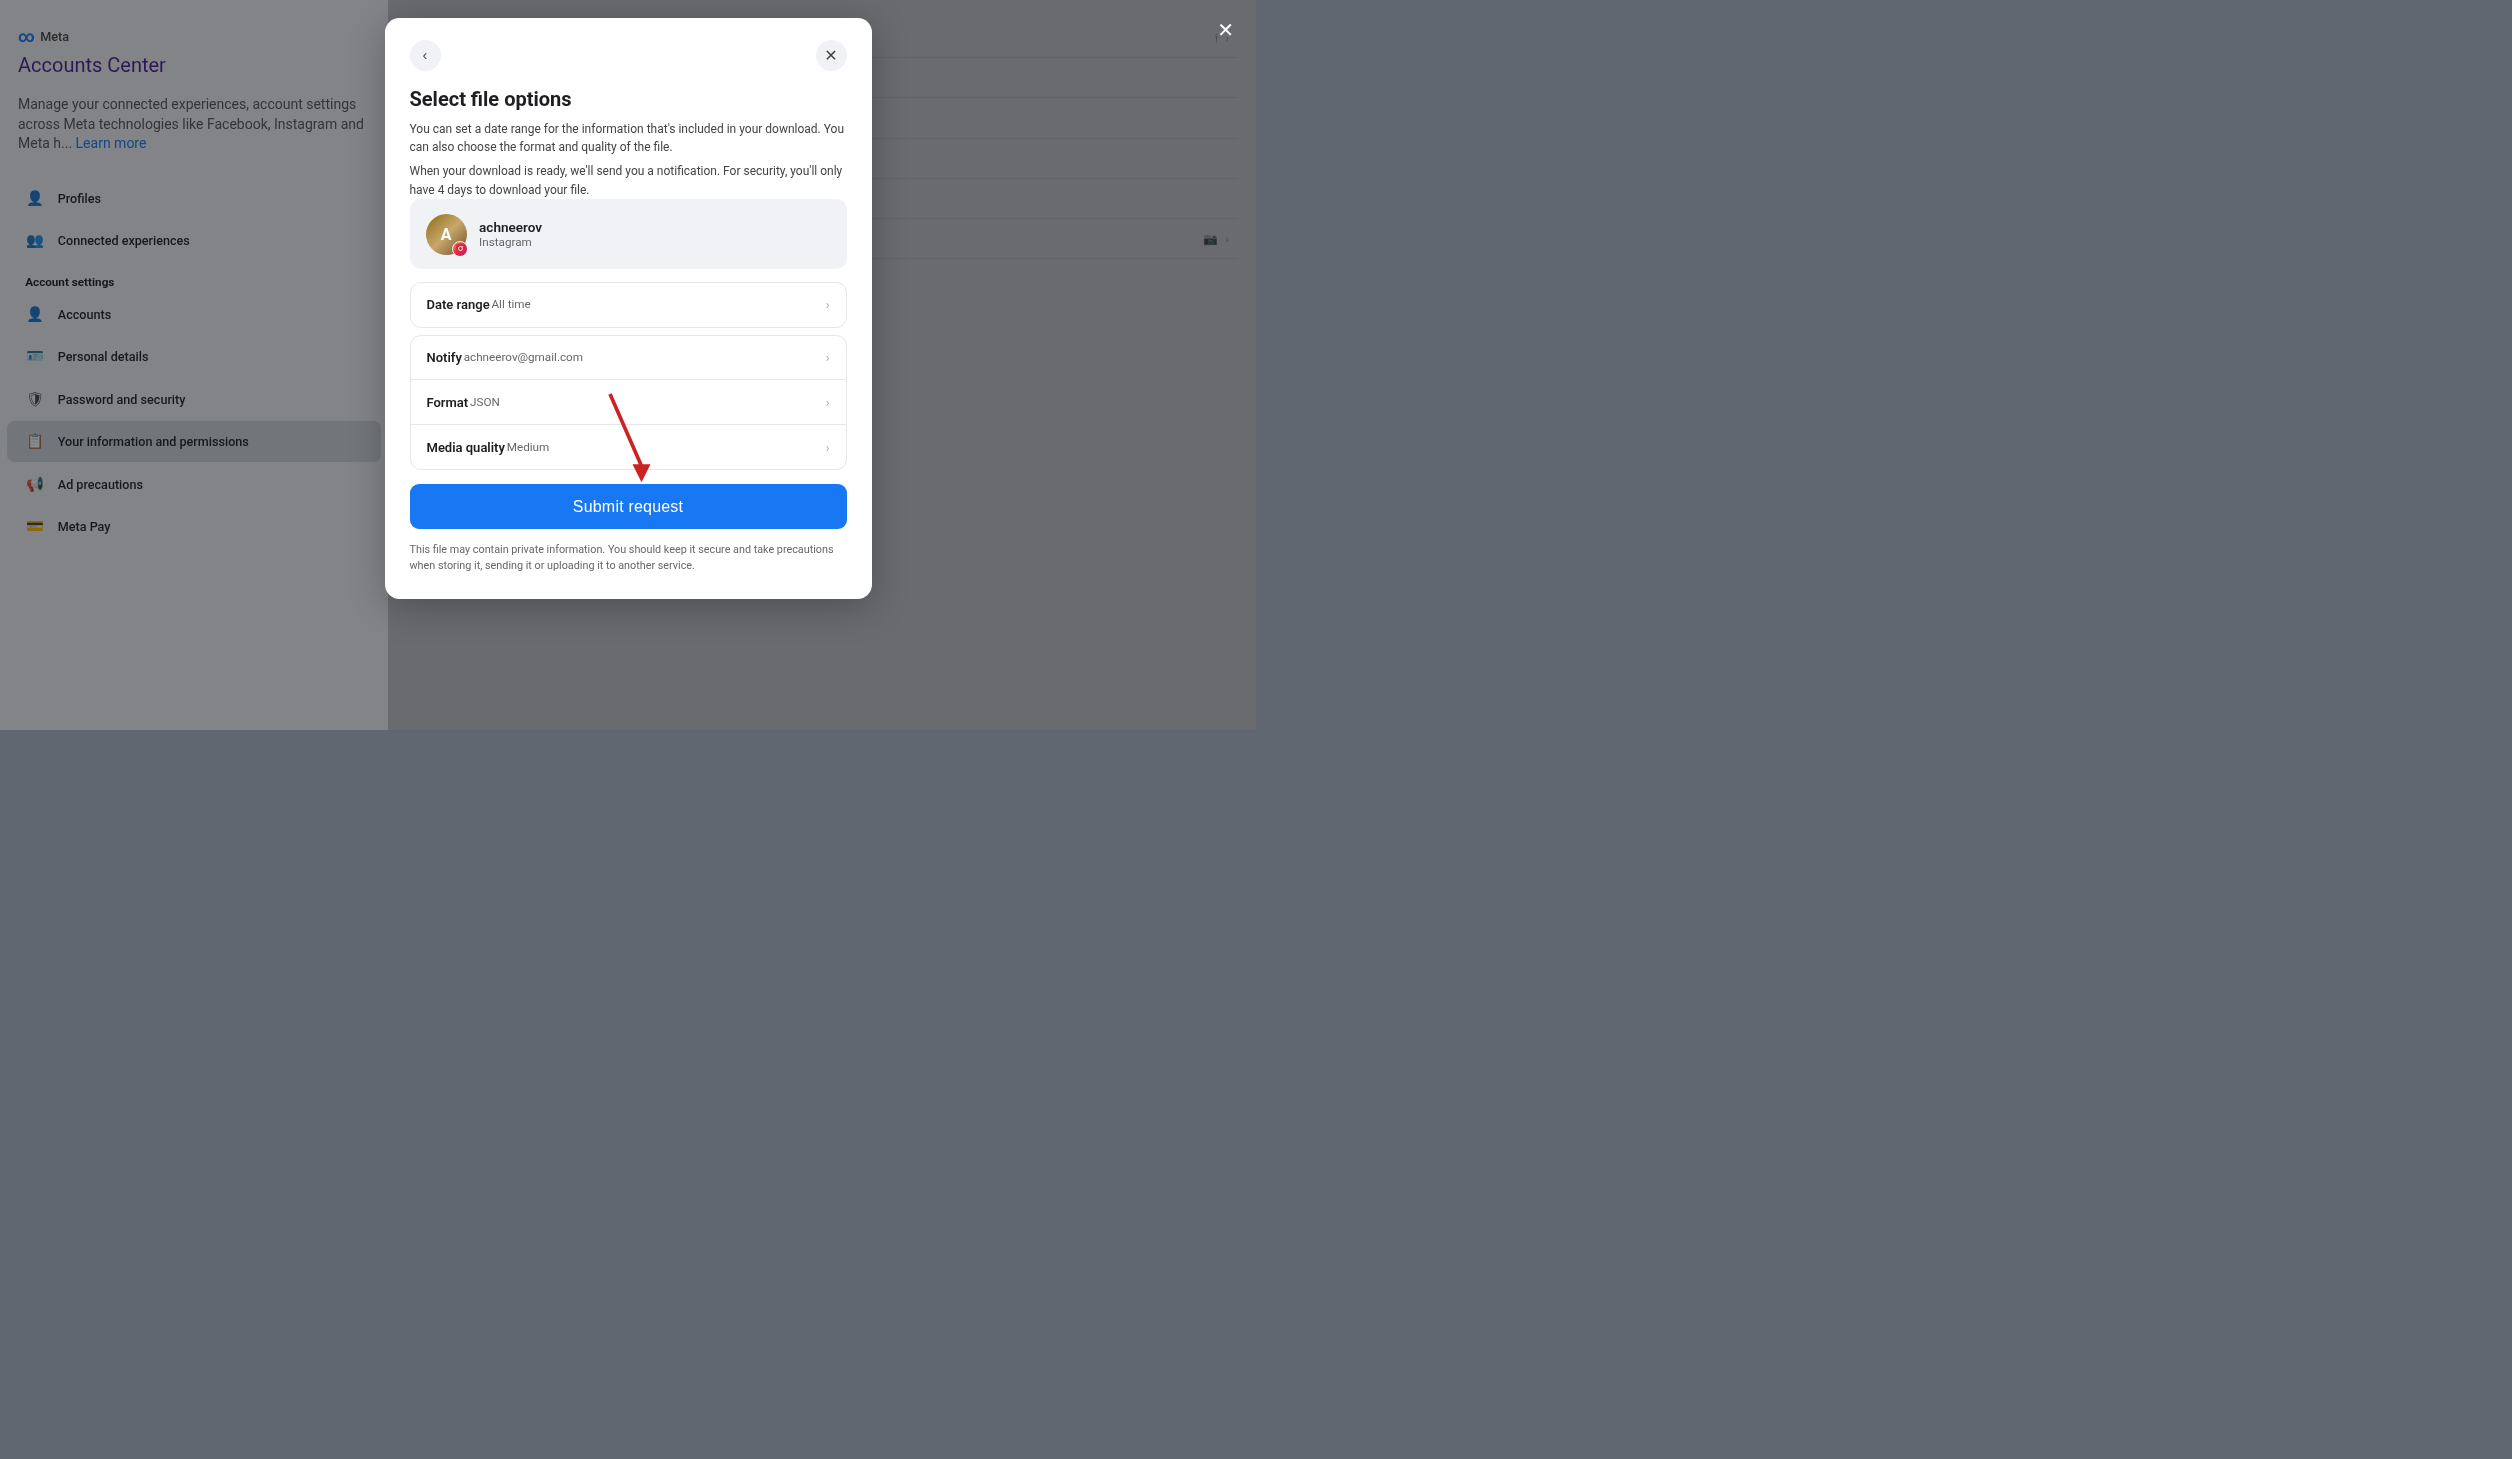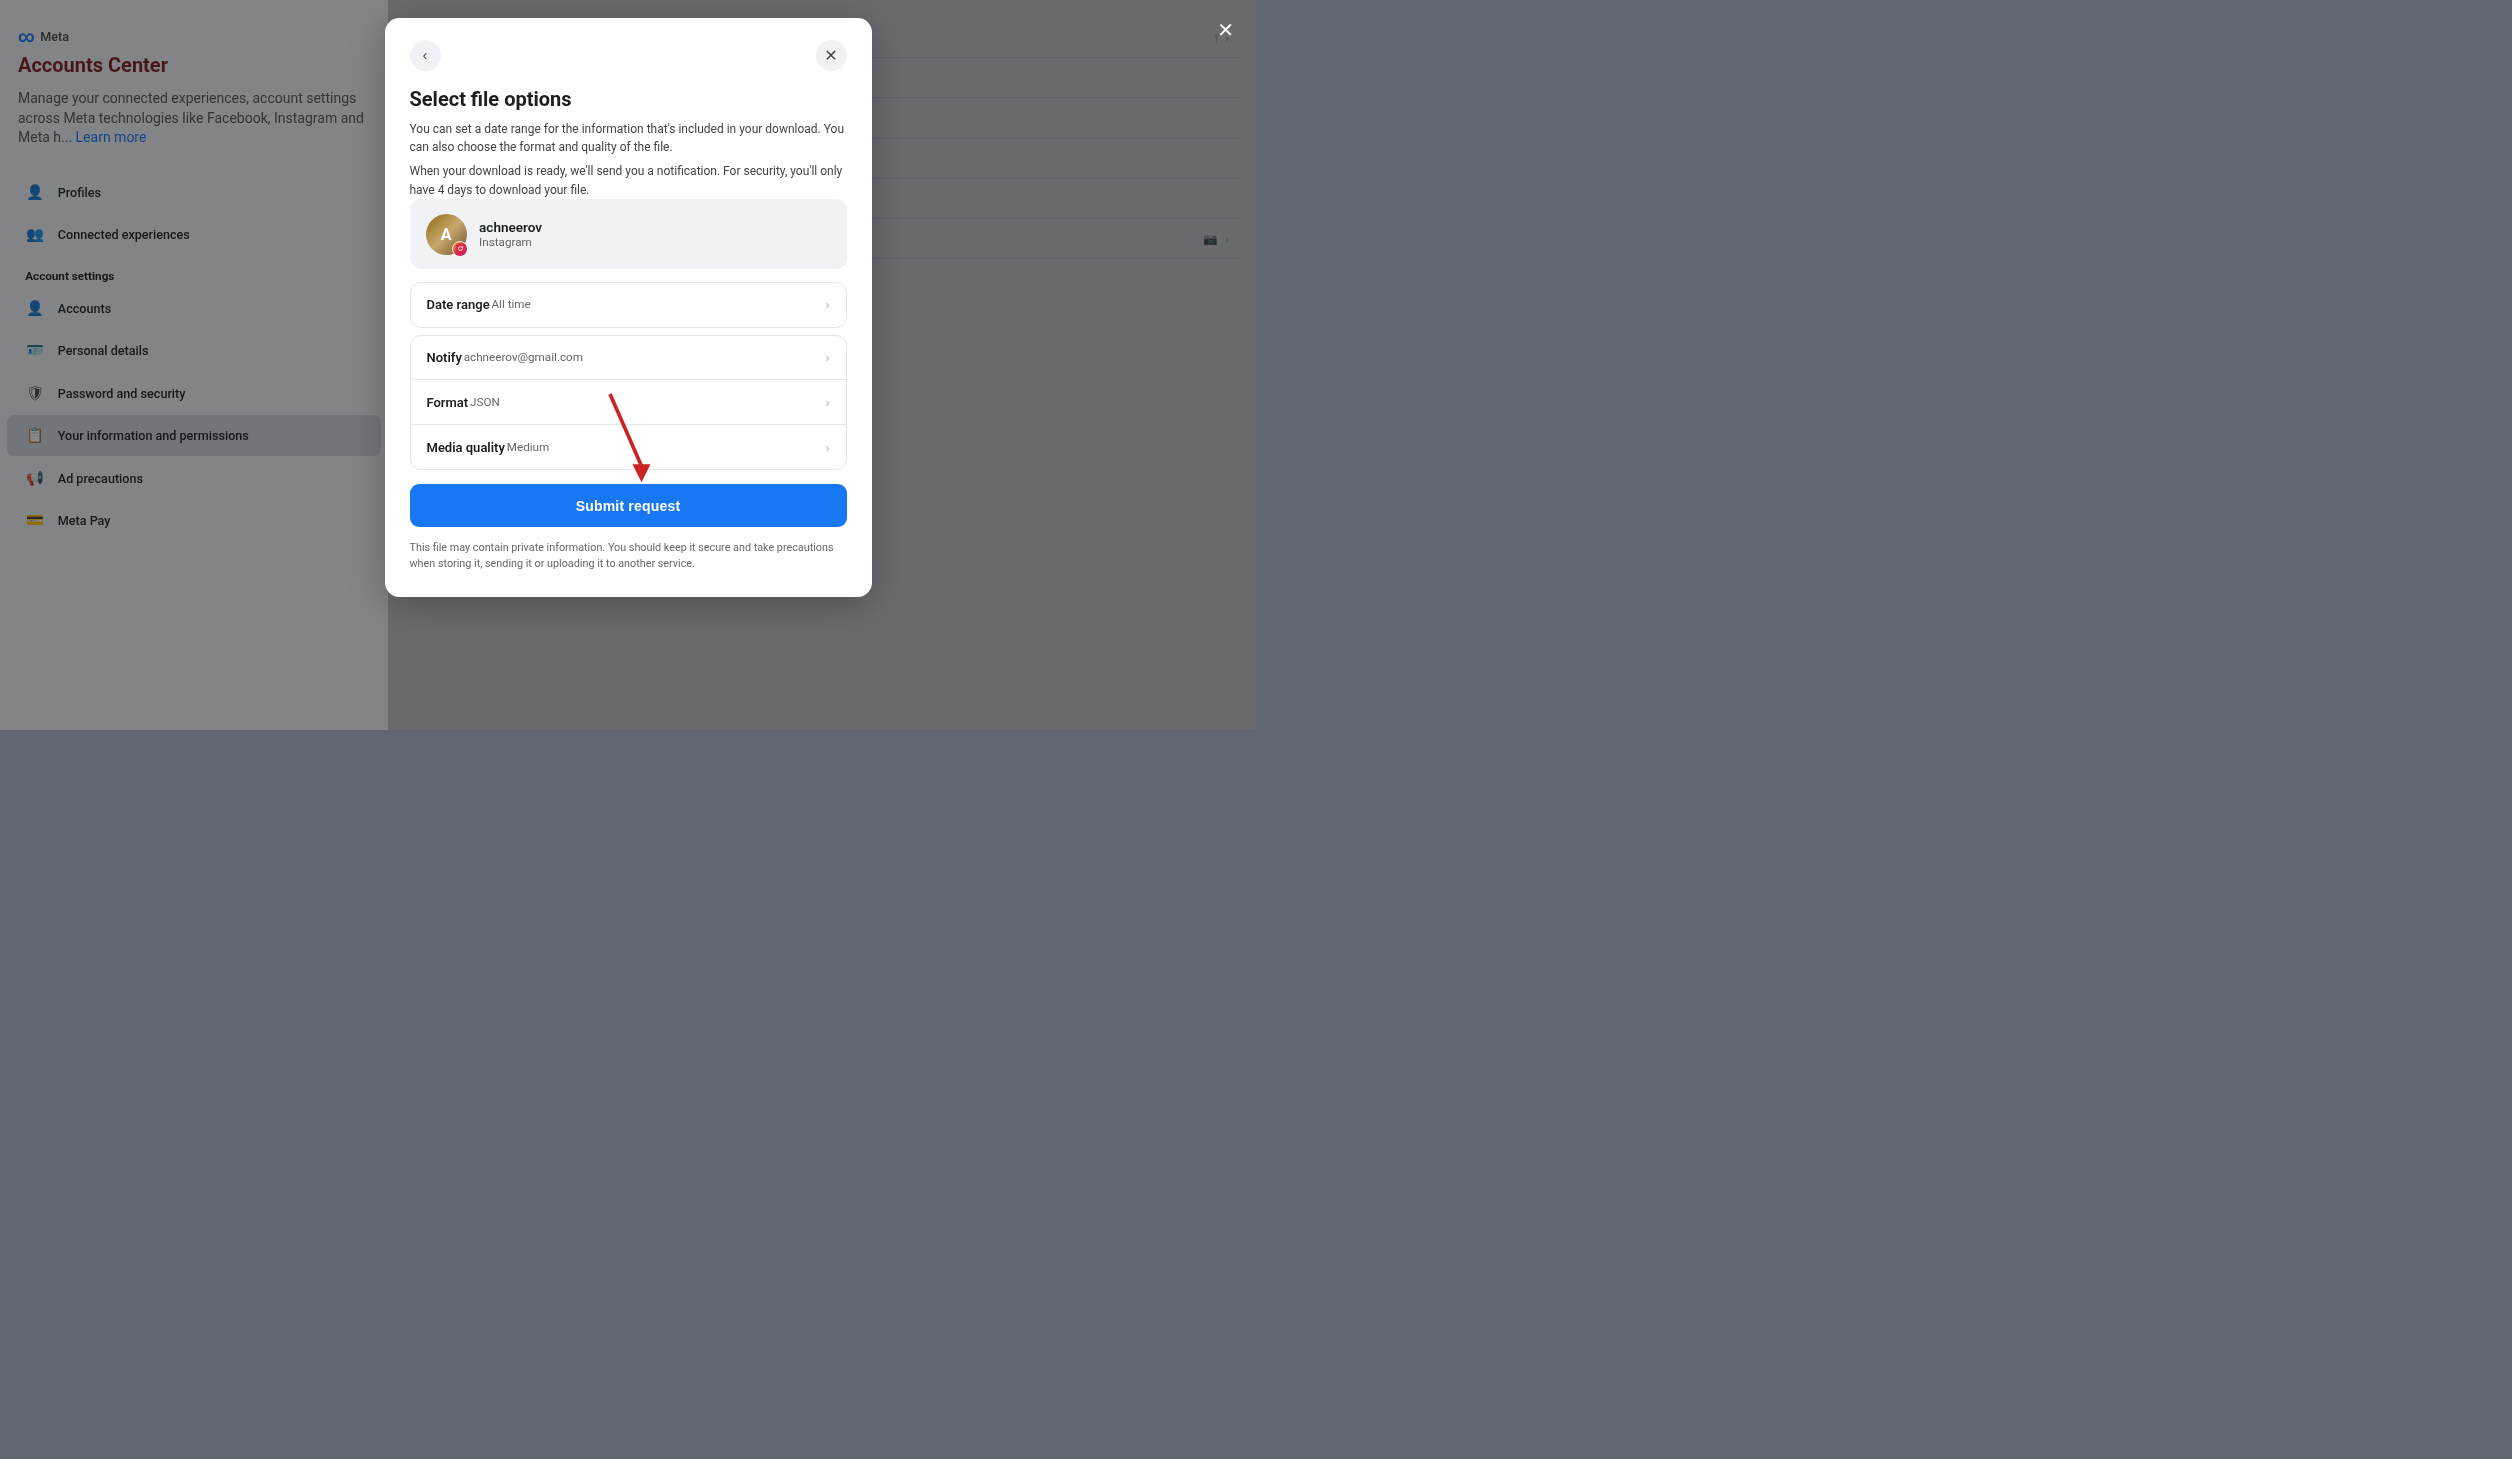--- a/index.html
+++ b/index.html
@@ -48,23 +48,23 @@
     }
 
     .meta-logo-text {
       font-size: 12.6px;
       color: #444;
       font-weight: 500;
     }
 
     .sidebar-title {
       font-size: 20px;
-      font-weight: 700;
-      color: #7f1d1d;
-      margin-bottom: 12px;
+      font-weight: 400;
+      color: #4c1d95;
+      margin-bottom: 18px;
     }
 
     .sidebar-desc {
       font-size: 14px;
       color: #555;
       line-height: 1.4;
     }
 
     .sidebar-desc a {
       color: #1877f2;
@@ -340,22 +340,22 @@
     .submit-btn-wrapper {
       position: relative;
       margin-bottom: 12.6px;
     }
 
     .submit-btn {
       width: 100%;
       padding: 13.5px;
       background: #1877f2;
       color: #fff;
-      font-size: 14px;
-      font-weight: 700;
+      font-size: 16px;
+      font-weight: 400;
       border: none;
       border-radius: 9px;
       cursor: pointer;
       letter-spacing: 0.2px;
     }
 
     
     .arrow-annotation {
       position: absolute;
       top: -99px;

